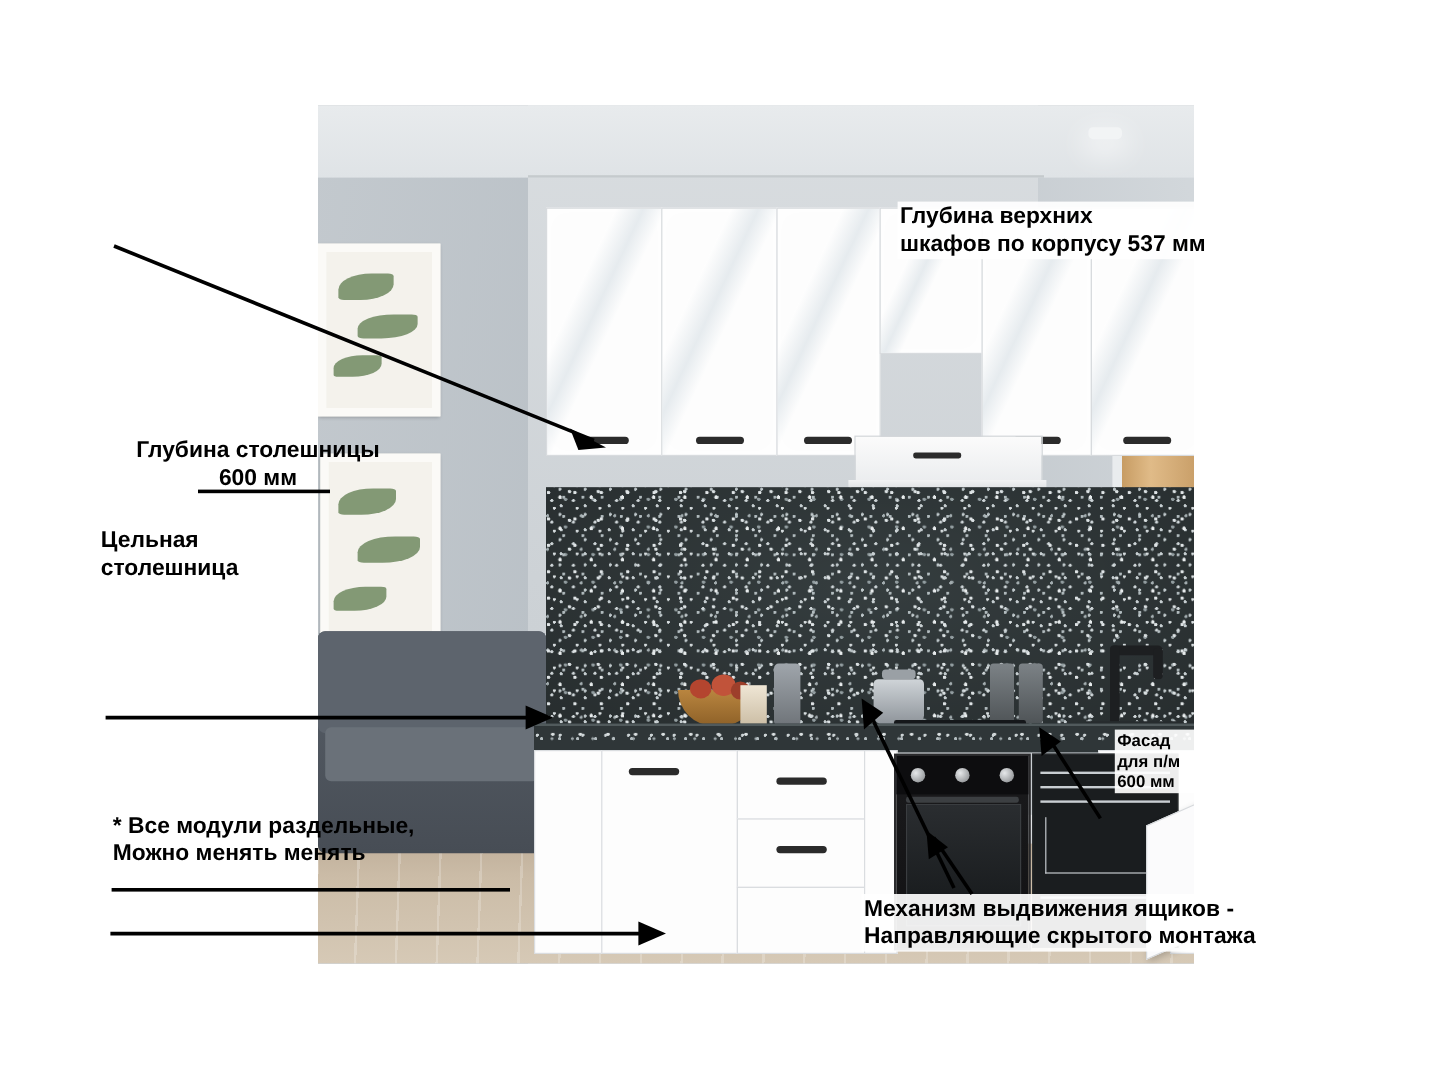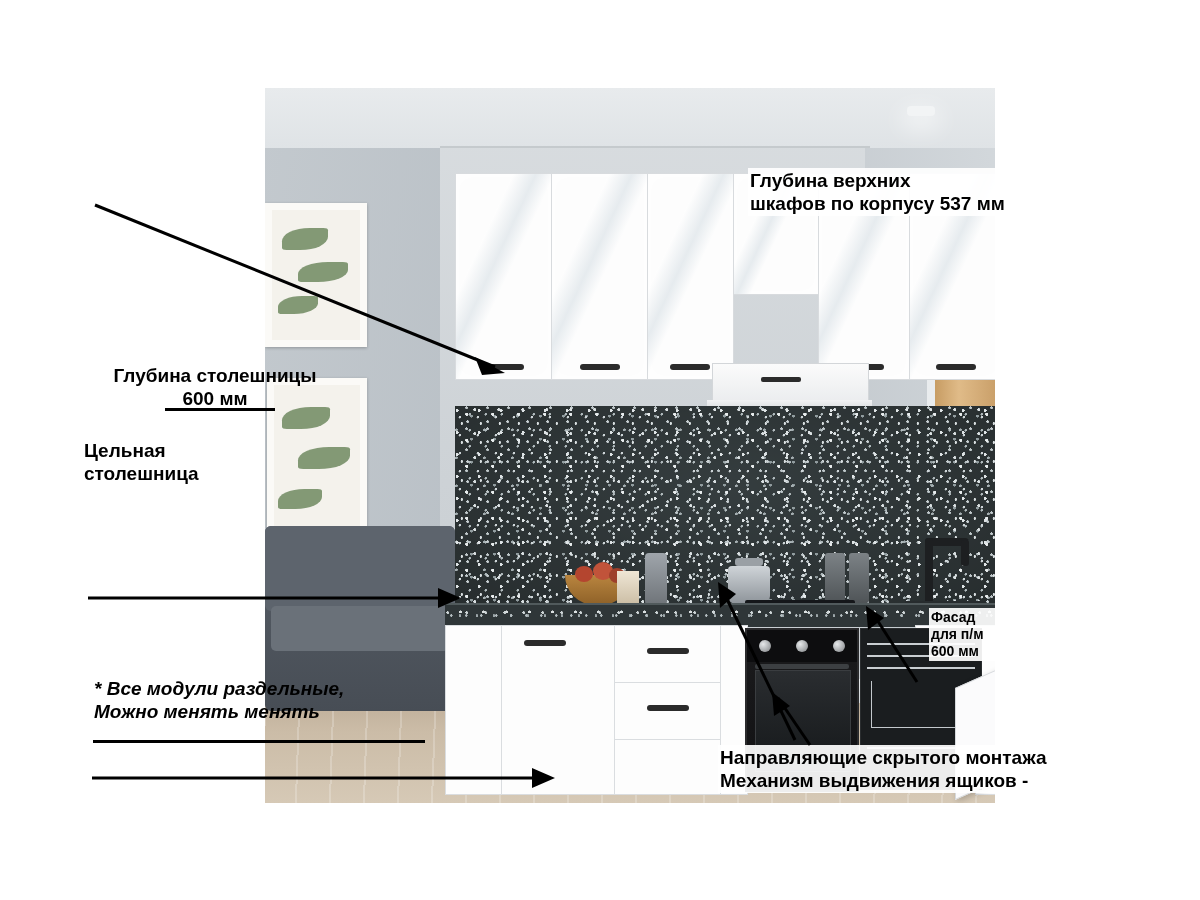--- a/index.html
+++ b/index.html
@@ -138,21 +138,21 @@
   .jar{position:absolute;width:20px;height:50px;background:linear-gradient(180deg,#7c8286,#4f5457);border-radius:3px;}
   .faucet{position:absolute;left:660px;top:450px;width:8px;height:68px;background:#1d1f21;border-radius:3px;}
   .faucet-top{position:absolute;left:660px;top:450px;width:44px;height:8px;background:#1d1f21;border-radius:4px;}
   .faucet-drop{position:absolute;left:696px;top:452px;width:8px;height:26px;background:#1d1f21;border-radius:3px;}
   .sink{position:absolute;left:640px;top:513px;width:80px;height:8px;background:#272c2e;}
 
   
   .label{position:absolute;font-weight:bold;color:#000;line-height:1.22;
      background:rgba(255,255,255,.92);padding:1px 2px;}
   .label.plain{background:transparent;}
-  .label.italic{font-style:italic;font-weight:bold;}
+  .label.italic{font-weight:bold;}
   .arrow{position:absolute;}
   .tline{position:absolute;background:#000;height:3px;}
 </style>
 </head>
 <body>
 
 <div id="stage">
 
   <div class="photo">
     <div class="wall-main"></div>
@@ -324,22 +324,22 @@
     <div>Фасад</div>
     <div>для п/м</div>
     <div>600 мм</div>
   </div>
   <svg class="arrow" style="left:862px;top:604px;width:60px;height:90px;">
     <line x1="55" y1="78" x2="10" y2="8" stroke="#000" stroke-width="3"></line>
     <polygon points="4,2 6,26 22,14" fill="#000"></polygon>
   </svg>
 
   <div class="label" style="left:718px;top:745px;width:420px;font-size:19px;">
+    <div>Механизм выдвижения ящиков -</div>
     <div>Направляющие скрытого монтажа</div>
-    <div>Механизм выдвижения ящиков -</div>
   </div>
   <svg class="arrow" style="left:700px;top:560px;width:120px;height:190px;">
     <line x1="95" y1="180" x2="25" y2="35" stroke="#000" stroke-width="3"></line>
     <polygon points="18,22 20,48 36,34" fill="#000"></polygon>
   </svg>
   <svg class="arrow" style="left:760px;top:690px;width:60px;height:60px;">
     <line x1="50" y1="55" x2="18" y2="8" stroke="#000" stroke-width="3"></line>
     <polygon points="12,2 14,26 30,16" fill="#000"></polygon>
   </svg>
 

